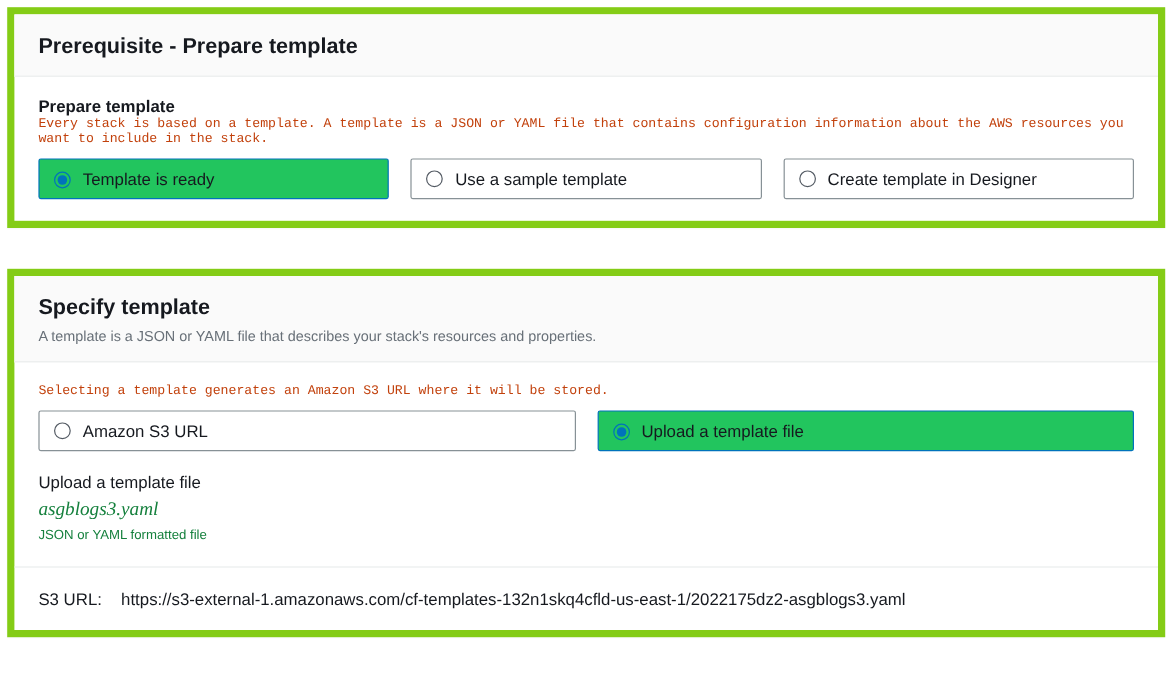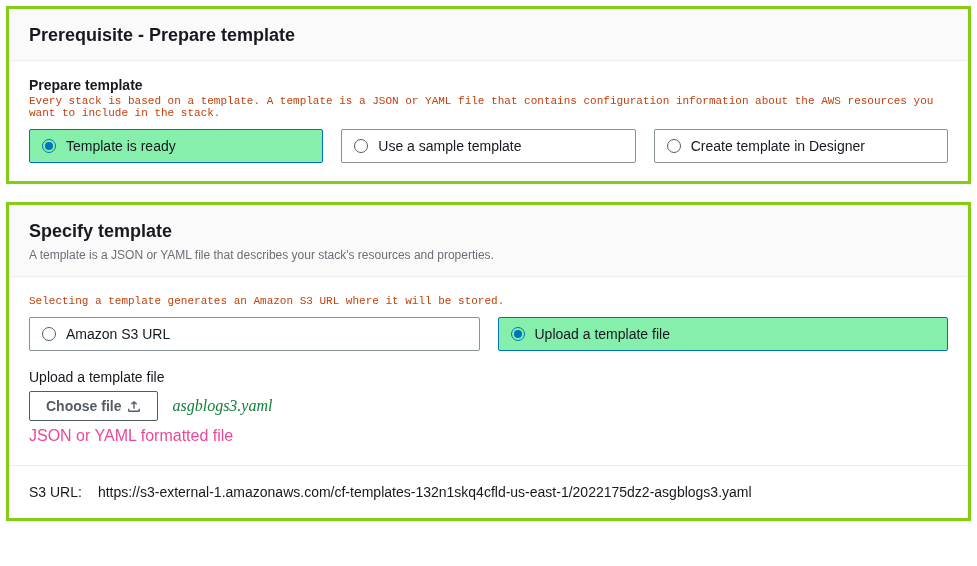--- a/index.html
+++ b/index.html
@@ -8,23 +8,23 @@
     font-family: "Amazon Ember", "Helvetica Neue", Arial, sans-serif;
     font-size: 14px;
     color: #16191f;
     background: #fff;
   }
   .page {
     width: 977px;
     padding: 6px;
   }
   .panel {
-    border: 3px solid #84cc16;
-    background: #fff;
-    margin-bottom: 18px;
+    border: 6px solid #84cc16;
+    background: #fff;
+    margin-bottom: 34px;
     box-shadow: 0 1px 1px rgba(0,0,0,0.04);
   }
   .panel-header {
     background: #fafafa;
     padding: 16px 20px 14px 20px;
     border-bottom: 1px solid #eaeded;
   }
   .panel-header h2 {
     margin: 0;
     font-size: 18px;
@@ -65,21 +65,22 @@
     padding: 8px 12px;
     display: flex;
     align-items: center;
     gap: 10px;
     cursor: pointer;
     font-size: 14px;
     background: #fff;
   }
   .radio-card.selected {
     border-color: #0073bb;
-    background: #86efac;
+    background: #22c55e;
+    align-items: flex-end;
   }
   .radio-circle {
     width: 14px; height: 14px;
     border: 1px solid #545b64;
     border-radius: 50%;
     position: relative;
     flex-shrink: 0;
   }
   .radio-card.selected .radio-circle {
     border-color: #0073bb;
@@ -119,22 +120,22 @@
     border-radius: 2px;
     cursor: pointer;
   }
   .filename {
     font-style: italic;
     font-family: Georgia, "Times New Roman", serif;
     font-size: 16px;
     color: #15803d;
   }
   .file-hint {
-    font-size: 16px;
-    color: #ec4899;
+    font-size: 11px;
+    color: #15803d;
     margin-top: 6px;
   }
   .s3-row {
     display: flex;
     align-items: center;
     justify-content: space-between;
     gap: 16px;
     font-size: 14px;
   }
   .s3-label { font-weight: 400; }
@@ -188,29 +189,20 @@
           <span>Amazon S3 URL</span>
         </label>
         <label class="radio-card selected" style="flex:1">
           <span class="radio-circle"></span>
           <span>Upload a template file</span>
         </label>
       </div>
 
       <div class="upload-label">Upload a template file</div>
       <div class="file-row">
-        <button class="btn">
-          <span>Choose file</span>
-          <span class="upload-icon">
-            <svg width="14" height="14" viewBox="0 0 16 16" fill="none" stroke="#545b64" stroke-width="1.6">
-              <path d="M8 11V3M8 3l-3 3M8 3l3 3"></path>
-              <path d="M2 11v2a1 1 0 0 0 1 1h10a1 1 0 0 0 1-1v-2"></path>
-            </svg>
-          </span>
-        </button>
         <span class="filename">asgblogs3.yaml</span>
       </div>
       <div class="file-hint">JSON or YAML formatted file</div>
 
       <div class="divider"></div>
 
       <div class="s3-row">
         <span class="s3-label">S3 URL:</span>
         <span class="s3-url">https://s3-external-1.amazonaws.com/cf-templates-132n1skq4cfld-us-east-1/2022175dz2-asgblogs3.yaml</span>
       </div>

